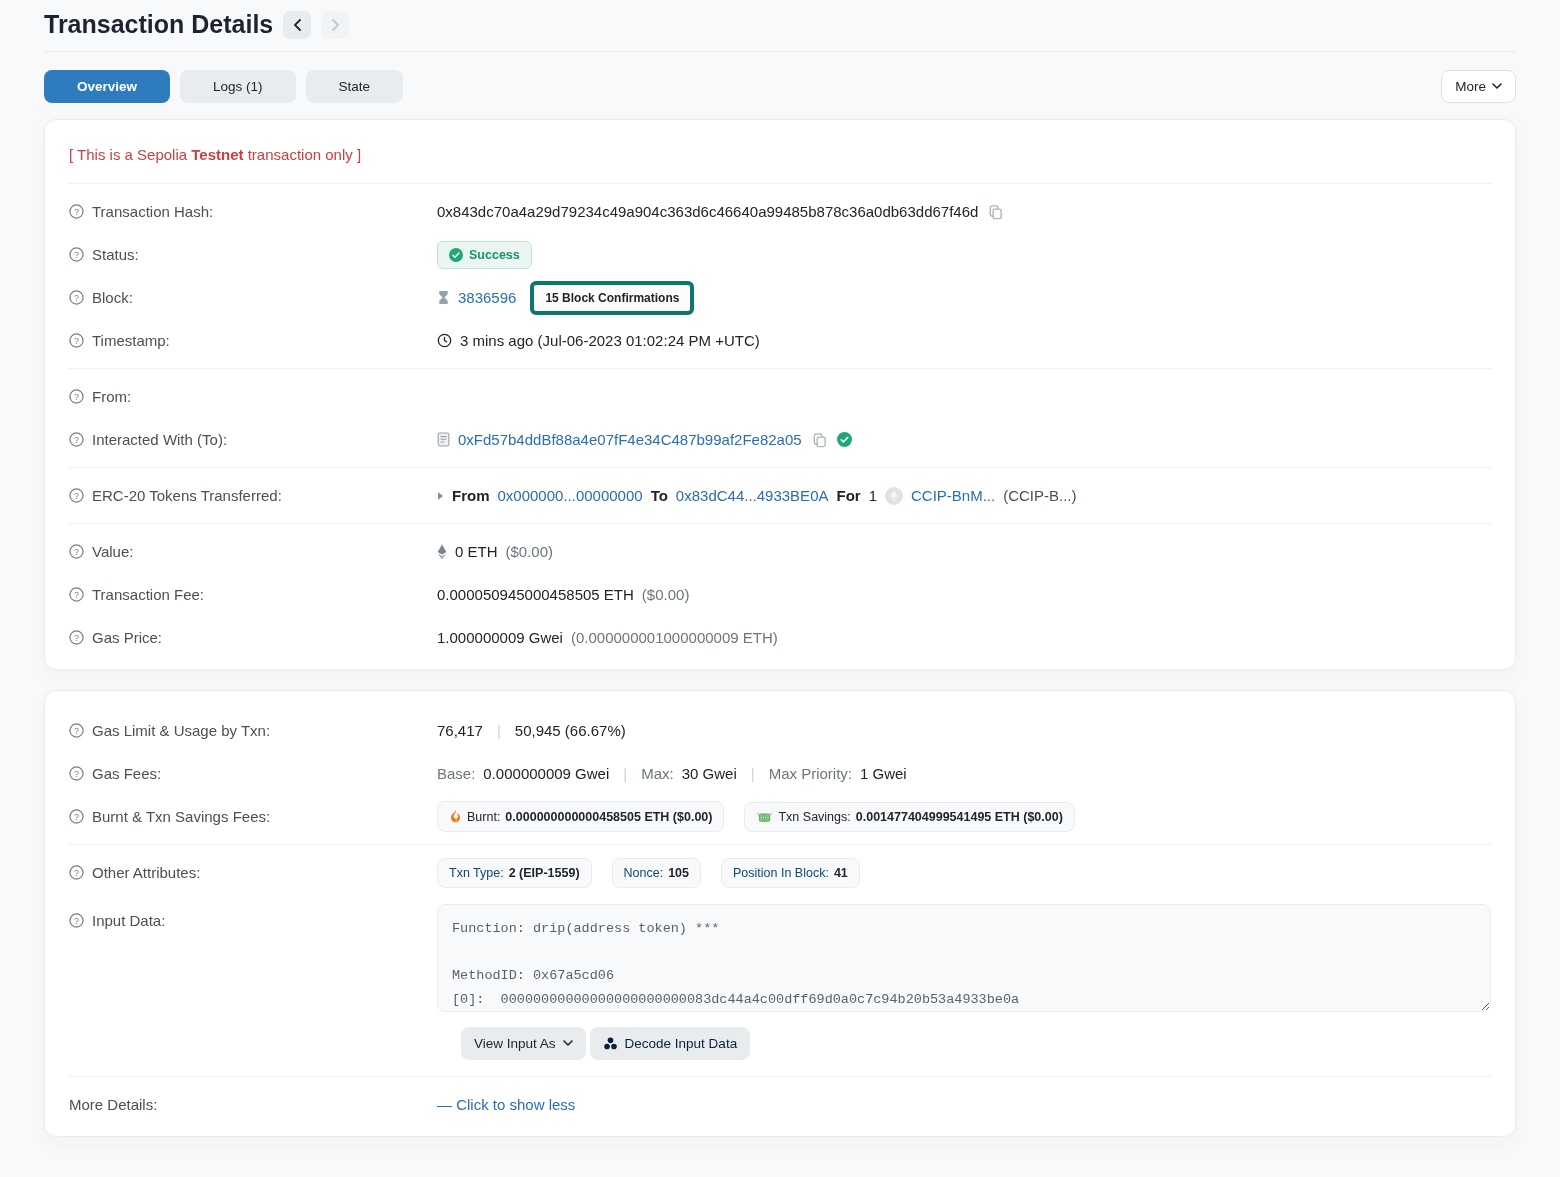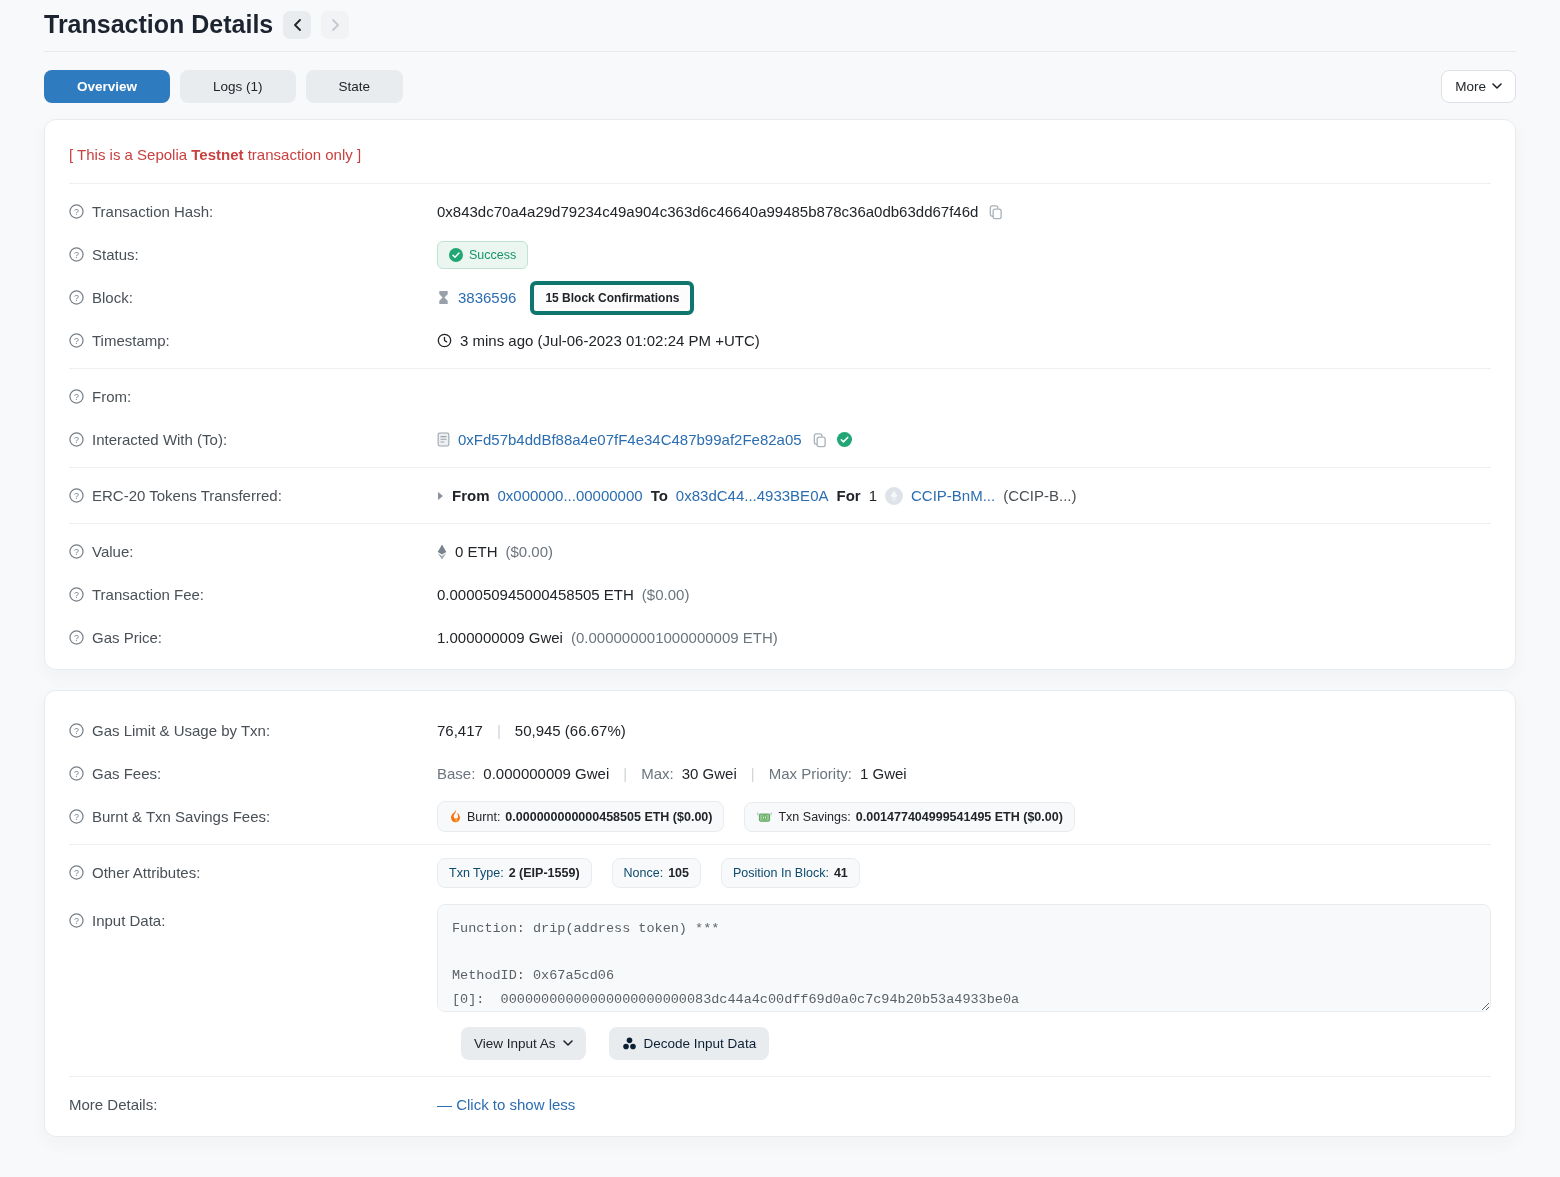--- a/index.html
+++ b/index.html
@@ -45,38 +45,38 @@
   .lbl .q { display:inline-flex; cursor:pointer; }
   .val { display:flex; align-items:center; gap:8px; flex-wrap:wrap; color:#212529; }
 
   a.lnk { color:#2b6db1; text-decoration:none; cursor:pointer; }
   .muted { color:#6c757d; }
   .dim { color:#ced4da; padding:0 6px; }
   .copybtn { background:none; border:none; cursor:pointer; display:inline-flex; padding:0 2px; }
 
   .badge-success { display:inline-flex; align-items:center; gap:6px; background:#ecf6f1;
     border:1px solid #bfe3d4; color:#149469; border-radius:6px; padding:6px 11px;
-    font-size:12.5px; font-weight:400; }
+    font-size:12.5px; font-weight:700; }
   .badge-confirm { background:#fcfcfd; border:4px solid #0f766e; border-radius:6px;
     padding:6px 11px; font-size:12px; font-weight:700; color:#212529; margin-left:6px; }
 
   .chip { display:inline-flex; align-items:center; gap:5px; background:#f8f9fa;
     border:1px solid #e9ecef; border-radius:8px; padding:7px 11px; font-size:12.5px;
     color:#212529; margin-right:12px; }
   .chip .k { color:#0c4a6e; }
   .chip b { font-weight:700; }
   .chip.fee b { font-weight:700; }
 
   .bold { font-weight:700; }
 
   textarea.inputdata { width:100%; height:108px; resize:vertical; background:#f8f9fa;
     border:1px solid #e9ecef; border-radius:8px; padding:12px 14px;
     font-family:"Liberation Mono","DejaVu Sans Mono",monospace; font-size:13.5px;
     color:#5a6268; line-height:1.75; outline:none; }
-  .btnrow { display:flex; gap:23px; margin-top:12px;padding-left:24px; }
+  .btnrow { display:flex; gap:4px; margin-top:12px;padding-left:24px; }
   .gbtn { background:#e9ecef; border:none; border-radius:8px; padding:9px 13px;
     font-size:13.5px; color:#212529; display:inline-flex; align-items:center; gap:7px;
     cursor:pointer; font-family:inherit; }
   .gbtn.decode { color:#0b1f35; }
 
   svg { display:block; }
 </style>
 </head>
 <body>
 

